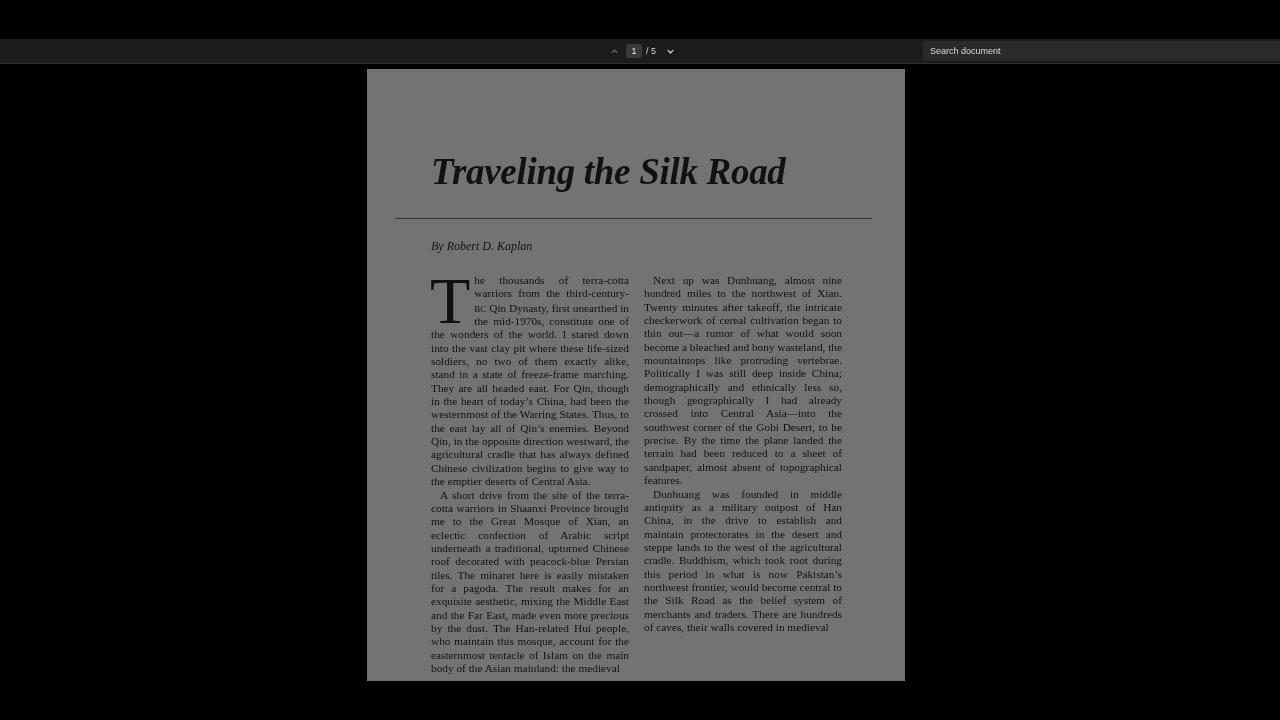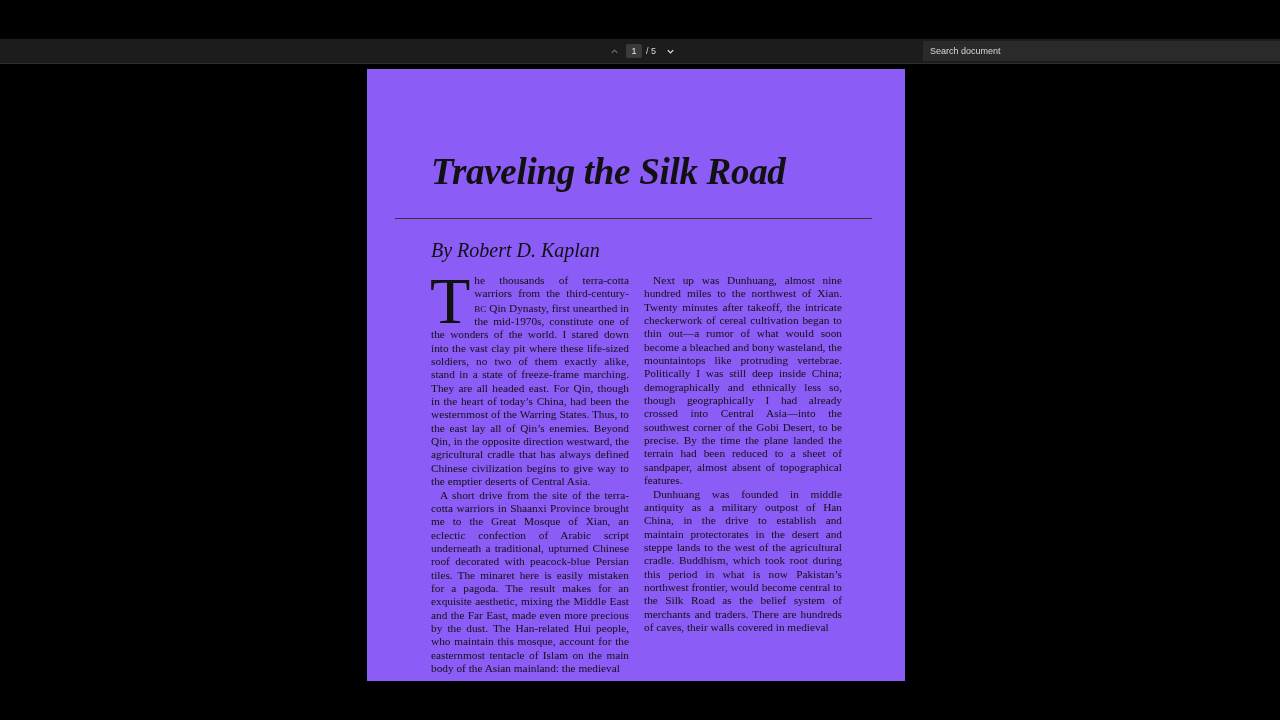--- a/index.html
+++ b/index.html
@@ -42,39 +42,39 @@
     border: none; outline: none;
     color: #ddd; font-size: 9px;
     padding: 0 16px 0 7px; box-sizing: border-box;
     font-family: "Liberation Sans", sans-serif;
   }
   .search::placeholder { color: #d8d8d8; }
 
   .page {
     position: absolute; left: 367px; top: 69px;
     width: 538px; height: 612px;
-    background: #8b5cf6;
+    background: #737373;
     overflow: hidden;
     font-family: "Liberation Serif", serif;
     color: #111;
   }
   .title {
     position: absolute; left: 64px; top: 84px;
     font-size: 37px; font-style: italic; font-weight: bold;
     letter-spacing: -0.3px;
     margin: 0; line-height: 1;
     white-space: nowrap;
   }
   .rule {
     position: absolute; left: 28px; top: 149px;
     width: 477px; height: 0; border-top: 1px solid #333;
   }
   .byline {
     position: absolute; left: 64px; top: 170px;
-    font-size: 20px; font-style: italic;
+    font-size: 12px; font-style: italic;
     white-space: nowrap;
     text-align: center;
   }
   .col {
     position: absolute; top: 205px; width: 198px;
     font-size: 11.3px; line-height: 13.35px;
     text-align: justify;
     hyphens: manual;
   }
   .col.left { left: 64px; }

